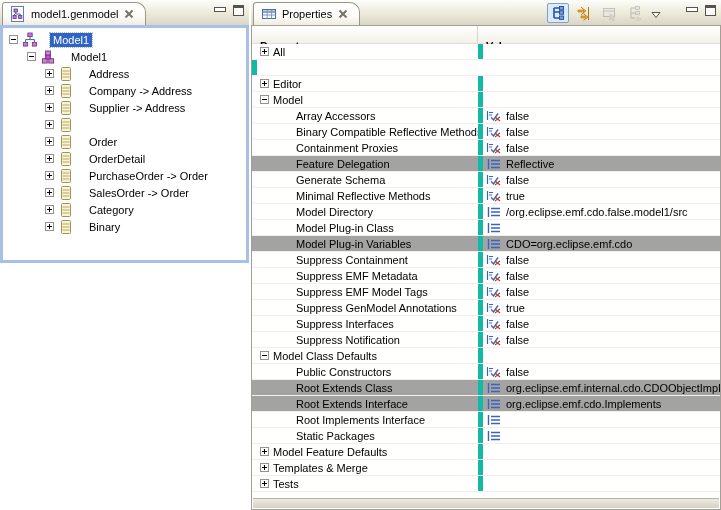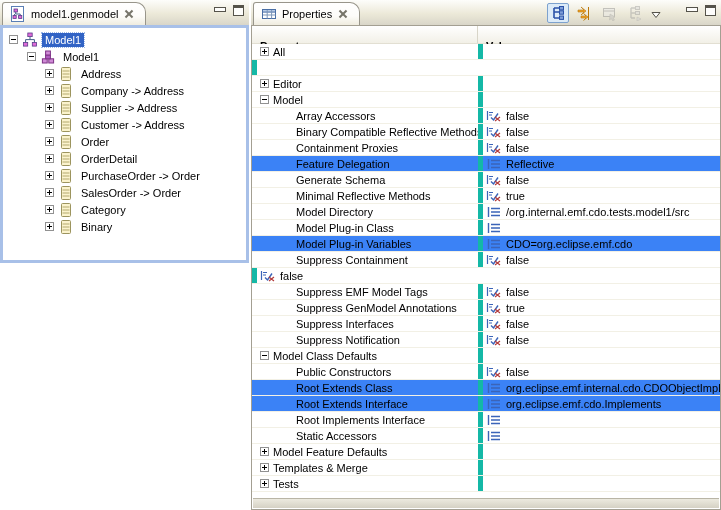--- a/index.html
+++ b/index.html
@@ -34,36 +34,36 @@
          background:#ffffff; border:3px solid #a8c0e8; border-top-width:3px; }
   .tree { padding:3px 0 0 2px; }
   .tree-row { height:17px; display:flex; align-items:center; gap:4px; white-space:nowrap; }
   .expander { width:9px; height:9px; flex:0 0 9px; border:1px solid #919191; background:#fff;
          position:relative; cursor:pointer; }
   .expander::before { content:""; position:absolute; left:1px; top:3px; width:5px; height:1px; background:#000; }
   .expander.plus::after { content:""; position:absolute; left:3px; top:1px; width:1px; height:5px; background:#000; }
   .t-ind1 { padding-left:4px; }
   .t-ind2 { padding-left:22px; }
   .t-ind3 { padding-left:40px; }
-  .tree-label { padding:1px 3px; }
+  .tree-label { padding:1px 3px;margin-left:8px; }
   .tree-label.selected { background:#3163c5; color:#fff; outline:1px dotted #9db9e8; }
   .icon16 { width:16px; height:16px; flex:0 0 16px; display:inline-block; }
 
   
   #props { left:251px; top:0; width:470px; height:510px; }
   #props .content { position:absolute; left:0; top:25px; right:0; bottom:0;
          background:#ffffff; border:1px solid #a39f92; }
   .colhead { display:flex; height:18px; background:linear-gradient(180deg,#ffffff,#f2f0e7);
          border-bottom:1px solid #e2dfd2; }
   .colhead .col { padding:14px 0 0 8px;font-weight:bold; }
   .colhead .col1 { width:226px; border-right:1px solid #d8d5c8; }
   .colhead .col2 { flex:1; }
   .prows { position:absolute; left:0; top:18px; right:0; bottom:11px; overflow:hidden; }
   .prow { display:flex; height:16px; border-bottom:1px solid #f2f0e5; background:#fff; }
-  .prow.hl { background:#3b82f6; }
+  .prow.hl { background:#a3a3a3; }
   .pcell1 { width:226px; overflow:hidden; display:flex; align-items:center; gap:4px; white-space:nowrap; }
   .pcell2 { flex:1; overflow:hidden; display:flex; align-items:center; gap:4px;
             border-left:5px solid #14b8a6; padding-left:3px; white-space:nowrap; }
   .p-ind-cat { padding-left:8px; }
   .p-ind-item { padding-left:44px; }
   .vicon { width:16px; height:12px; flex:0 0 16px; }
   .scrollbar-h { position:absolute; left:1px; right:1px; bottom:1px; height:10px;
          background:linear-gradient(180deg,#eceadf,#d5d1c4); border-top:1px solid #b9b5a6; cursor:pointer; }
 
   
@@ -142,21 +142,20 @@
               <path d="M4.5 5h7 M4.5 8h7 M4.5 11h7" stroke="#b3a96e"></path>
             </svg></span>
           <span class="tree-label">Supplier -&gt; Address</span>
         </div>
         <div class="tree-row t-ind3">
           <span class="expander plus"></span>
           <span class="icon16"><svg width="16" height="16" viewBox="0 0 16 16">
               <rect x="3.5" y="1.5" width="9" height="13" rx="1" fill="#fbf3cd" stroke="#9c945e"></rect>
               <path d="M4.5 5h7 M4.5 8h7 M4.5 11h7" stroke="#b3a96e"></path>
             </svg></span>
-          <span class="tree-label">Customer -&gt; Address</span>
         </div>
         <div class="tree-row t-ind3">
           <span class="expander plus"></span>
           <span class="icon16"><svg width="16" height="16" viewBox="0 0 16 16">
               <rect x="3.5" y="1.5" width="9" height="13" rx="1" fill="#fbf3cd" stroke="#9c945e"></rect>
               <path d="M4.5 5h7 M4.5 8h7 M4.5 11h7" stroke="#b3a96e"></path>
             </svg></span>
           <span class="tree-label">Order</span>
         </div>
         <div class="tree-row t-ind3">
@@ -379,21 +378,21 @@
         </div>
         <div class="prow">
           <div class="pcell1 p-ind-item">
             <span>Model Directory</span>
           </div>
           <div class="pcell2">
             <span class="vicon"><svg width="16" height="12" viewBox="0 0 16 12">
                 <path d="M2.5 1v10" stroke="#3b64b8" stroke-width="1.4"></path>
                 <path d="M5 2.5h9 M5 6h9 M5 9.5h9" stroke="#3b64b8" stroke-width="1.6"></path>
               </svg></span>
-            <span>/org.internal.emf.cdo.tests.model1/src</span>
+            <span>/org.eclipse.emf.cdo.false.model1/src</span>
           </div>
         </div>
         <div class="prow">
           <div class="pcell1 p-ind-item">
             <span>Model Plug-in Class</span>
           </div>
           <div class="pcell2">
             <span class="vicon"><svg width="16" height="12" viewBox="0 0 16 12">
                 <path d="M2.5 1v10" stroke="#3b64b8" stroke-width="1.4"></path>
                 <path d="M5 2.5h9 M5 6h9 M5 9.5h9" stroke="#3b64b8" stroke-width="1.6"></path>
@@ -420,20 +419,23 @@
           <div class="pcell2">
             <span class="vicon"><svg width="16" height="12" viewBox="0 0 16 12">
                 <path d="M1.5 1v9 M3 2.5h4 M3 5h3" stroke="#3b64b8" stroke-width="1.2" fill="none"></path>
                 <path d="M5 7.5l2.5 2.5L12 3.5" stroke="#3b64b8" stroke-width="1.4" fill="none"></path>
                 <path d="M9 7l5 4 M14 7l-5 4" stroke="#b23a3a" stroke-width="1.2"></path>
               </svg></span>
             <span>false</span>
           </div>
         </div>
         <div class="prow">
+          <div class="pcell1 p-ind-item">
+            <span>Suppress EMF Metadata</span>
+          </div>
           <div class="pcell2">
             <span class="vicon"><svg width="16" height="12" viewBox="0 0 16 12">
                 <path d="M1.5 1v9 M3 2.5h4 M3 5h3" stroke="#3b64b8" stroke-width="1.2" fill="none"></path>
                 <path d="M5 7.5l2.5 2.5L12 3.5" stroke="#3b64b8" stroke-width="1.4" fill="none"></path>
                 <path d="M9 7l5 4 M14 7l-5 4" stroke="#b23a3a" stroke-width="1.2"></path>
               </svg></span>
             <span>false</span>
           </div>
         </div>
         <div class="prow">
@@ -541,21 +543,21 @@
           <div class="pcell2">
             <span class="vicon"><svg width="16" height="12" viewBox="0 0 16 12">
                 <path d="M2.5 1v10" stroke="#3b64b8" stroke-width="1.4"></path>
                 <path d="M5 2.5h9 M5 6h9 M5 9.5h9" stroke="#3b64b8" stroke-width="1.6"></path>
               </svg></span>
             <span></span>
           </div>
         </div>
         <div class="prow">
           <div class="pcell1 p-ind-item">
-            <span>Static Accessors</span>
+            <span>Static Packages</span>
           </div>
           <div class="pcell2">
             <span class="vicon"><svg width="16" height="12" viewBox="0 0 16 12">
                 <path d="M2.5 1v10" stroke="#3b64b8" stroke-width="1.4"></path>
                 <path d="M5 2.5h9 M5 6h9 M5 9.5h9" stroke="#3b64b8" stroke-width="1.6"></path>
               </svg></span>
             <span></span>
           </div>
         </div>
         <div class="prow">

